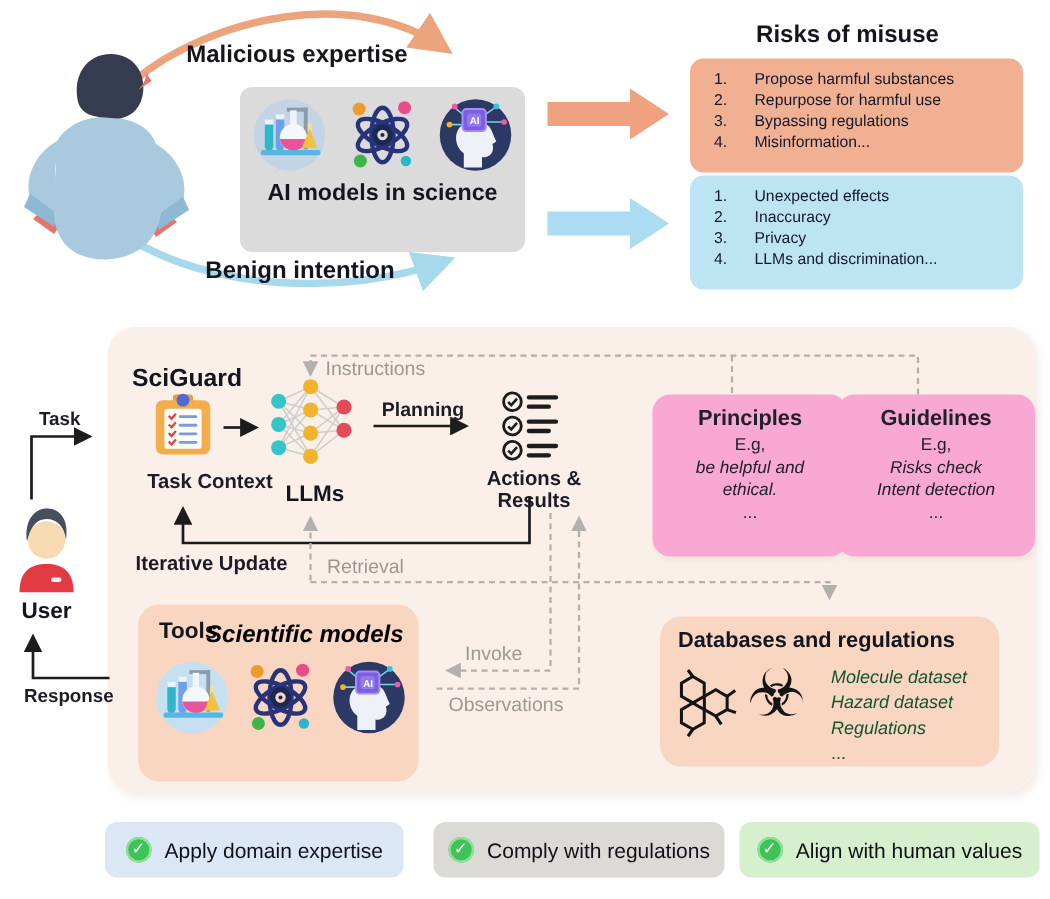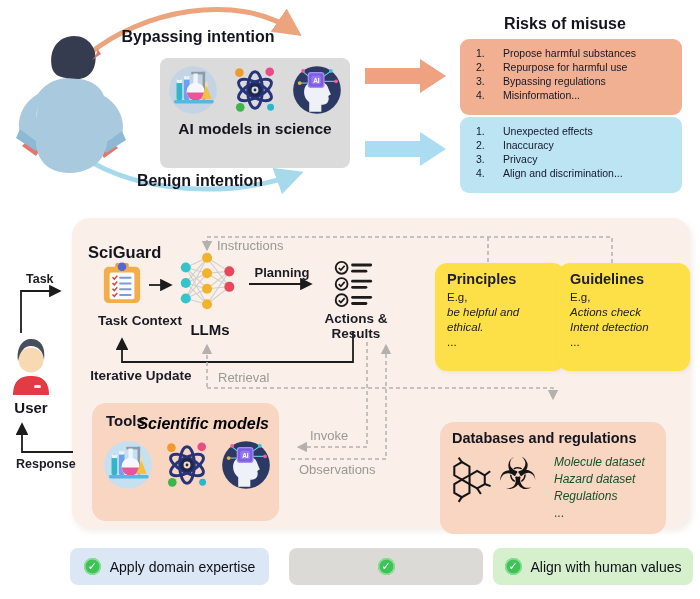--- a/index.html
+++ b/index.html
@@ -13,21 +13,21 @@
   
   .ai-box{background:#dbdbdb;border-radius:8px;display:flex;flex-direction:column;align-items:center;padding-top:6px;}
   .icon-row{display:flex;gap:10px;align-items:center;}
   .risk-box{border-radius:9px;padding:7px 8px 0 16px;}
   .risk-orange{background:#f0b091;}
   .risk-blue{background:#bde4f3;}
   .risk-row{display:flex;font-size:10.5px;font-weight:500;line-height:14px;color:#13182b;}
   .risk-row .num{width:27px;flex:none;}
   
   .container{background:#faf0e9;border-radius:18px;box-shadow:2px 3px 6px rgba(180,150,130,.18);}
-  .peach{background:#fde047;border-radius:12px;box-shadow:1px 2px 3px rgba(180,150,130,.12);}
+  .peach{background:#f9a8d4;border-radius:12px;box-shadow:1px 2px 3px rgba(180,150,130,.12);text-align:center;}
   .peach2{background:#f8d6c2;border-radius:14px;}
   .pg-box{padding:9px 12px;font-size:11.5px;line-height:15px;color:#20202a;}
   .pg-box .ttl{font-size:14.5px;font-weight:700;margin-bottom:3px;}
   .pg-box .it{font-style:italic;}
   .db-lines{font-size:12px;font-style:italic;font-weight:500;line-height:17px;color:#14532d;}
   
   .badge{top:548px;height:37px;border-radius:8px;display:flex;align-items:center;justify-content:center;gap:9px;
          font-size:14px;font-weight:500;color:#101018;}
   .check{width:17px;height:17px;border-radius:50%;background:#3fc257;color:#fff;font-size:11px;line-height:17px;
          text-align:center;flex:none;box-shadow:inset 0 0 0 1.5px #8fe09a;}
@@ -84,21 +84,21 @@
     <path d="M22,108 L34,117 L28,126 L14,116 Z" fill="#e5756a"></path>
     <path d="M102,110 L90,119 L96,128 L110,118 Z" fill="#e5756a"></path>
     <path d="M12,99 L32,114 L28,121 L8,108 Z" fill="#8fb8d4"></path>
     <path d="M114,101 L94,116 L98,123 L118,110 Z" fill="#8fb8d4"></path>
     <rect x="58" y="38" width="14" height="14" fill="#e5756a"></rect>
     <path d="M30,64 C38,52 50,48 62,48 C78,48 92,54 96,66 L100,104 C100,126 88,142 62,143 C38,143 26,128 28,104 Z" fill="#a9cade"></path>
     <path d="M44,38 C40,20 50,6 66,6 C81,6 90,19 87,34 C85,44 77,49 70,49 L58,48 C50,47 46,44 44,38 Z" fill="#353c50"></path>
     <path d="M84,30 C88,26 90,22 89,18 L93,24 Z" fill="#e5756a"></path>
   </svg>
 
-  <div class="abs lbl ctr" style="left:118px;top:28px;width:160px;font-size:16px;z-index:2">Bypassing intention</div>
+  <div class="abs lbl ctr" style="left:118px;top:28px;width:160px;font-size:16px;z-index:2">Malicious expertise</div>
   <div class="abs lbl ctr" style="left:120px;top:172px;width:160px;font-size:16px;z-index:2">Benign intention</div>
 
   <div class="abs ai-box" style="left:160px;top:58px;width:190px;height:104px;z-index:2">
     <div class="icon-row">
       <svg width="52" height="52" viewBox="0 0 60 60">
         <circle cx="30" cy="30" r="27.5" fill="#c5d4e4"></circle>
         <rect x="28" y="9" width="16" height="3" fill="#8d9aa8"></rect>
           <rect x="41" y="9" width="3" height="32" fill="#8d9aa8"></rect>
         <rect x="11" y="18" width="6.5" height="24" rx="3.2" fill="#2fb6c9"></rect>
           <rect x="11" y="18" width="6.5" height="4" fill="#e8f4f8"></rect>
@@ -174,21 +174,21 @@
     <div class="risk-row">
         <span class="num">2.</span>
         <span>Inaccuracy</span>
       </div>
     <div class="risk-row">
         <span class="num">3.</span>
         <span>Privacy</span>
       </div>
     <div class="risk-row">
         <span class="num">4.</span>
-        <span>Align and discrimination...</span>
+        <span>LLMs and discrimination...</span>
       </div>
   </div>
 
   <div class="abs container" style="left:72px;top:218px;width:618px;height:310px;z-index:0"></div>
 
   <div class="abs lbl" style="left:88px;top:243px;font-size:16.5px;z-index:2">SciGuard</div>
 
   <svg class="abs" style="left:101px;top:259px;z-index:2" width="42" height="48" viewBox="0 0 44 48">
     <rect x="15" y="3" width="14" height="8" rx="2" fill="#e8a042"></rect>
     <rect x="3" y="7" width="38" height="38" rx="5" fill="#f3ad4b"></rect>
@@ -281,21 +281,21 @@
   <div class="abs peach pg-box" style="left:435px;top:263px;width:106px;height:90px;z-index:2">
     <div class="ttl">Principles</div>
     <div>E.g,</div>
     <div class="it">be helpful and</div>
     <div class="it">ethical.</div>
     <div>...</div>
   </div>
   <div class="abs peach pg-box" style="left:558px;top:263px;width:108px;height:90px;z-index:2">
     <div class="ttl">Guidelines</div>
     <div>E.g,</div>
-    <div class="it">Actions check</div>
+    <div class="it">Risks check</div>
     <div class="it">Intent detection</div>
     <div>...</div>
   </div>
 
   <div class="abs peach2" style="left:92px;top:403px;width:187px;height:118px;z-index:2">
     <div class="abs lbl" style="left:14px;top:9px;font-size:15px">Tools</div>
     <div class="abs" style="right:10px;top:12px;font-size:16px;font-style:italic;font-weight:600;color:#000000">Scientific models</div>
     <div class="abs icon-row" style="left:10px;top:36px;gap:7px">
       <svg width="52" height="52" viewBox="0 0 60 60">
         <circle cx="30" cy="30" r="27.5" fill="#c5e0f0"></circle>
@@ -341,21 +341,21 @@
           <circle cx="46" cy="8" r="2.2" fill="#37c3d8"></circle>
         <circle cx="10" cy="22" r="2.2" fill="#f2b32c"></circle>
           <circle cx="52" cy="20" r="2.2" fill="#ef5da0"></circle>
       </svg>
     </div>
   </div>
 
   <div class="abs gray-lbl" style="left:310px;top:428px;font-size:13px;z-index:2">Invoke</div>
   <div class="abs gray-lbl" style="left:299px;top:462px;font-size:13px;z-index:2">Observations</div>
 
-  <div class="abs peach2" style="left:440px;top:422px;width:226px;height:112px;z-index:2">
+  <div class="abs peach2" style="left:440px;top:411px;width:226px;height:100px;z-index:2">
     <div class="abs lbl" style="left:12px;top:8px;font-size:14.5px">Databases and regulations</div>
     <svg class="abs" style="left:8px;top:34px" width="50" height="50" viewBox="0 0 54 52">
       <g fill="none" stroke="#141414" stroke-width="2.2">
         <polygon points="23.2,10.3 23.2,19.8 15,24.5 6.8,19.8 6.8,10.3 15,5.5"></polygon>
         <polygon points="39.7,19.8 39.7,29.3 31.5,34 23.3,29.3 23.3,19.8 31.5,15"></polygon>
         <polygon points="23.2,29.3 23.2,38.8 15,43.5 6.8,38.8 6.8,29.3 15,24.5"></polygon>
         <line x1="15" y1="5.5" x2="11.5" y2="0.8"></line>
           <line x1="39.7" y1="19.8" x2="45.5" y2="15.5"></line>
         <line x1="31.5" y1="34" x2="35.5" y2="40"></line>
           <line x1="15" y1="43.5" x2="11.5" y2="48.5"></line>
@@ -380,19 +380,20 @@
   </svg>
   <div class="abs lbl ctr" style="left:8px;top:399px;width:46px;font-size:15px;z-index:2">User</div>
   <div class="abs semib" style="left:16px;top:457px;font-size:12.5px;z-index:2">Response</div>
 
   <div class="abs badge" style="left:70px;width:199px;background:#dce7f6;z-index:2">
     <span class="check">✓</span>
     <span>Apply domain expertise</span>
   </div>
   <div class="abs badge" style="left:289px;width:194px;background:#dcdad6;z-index:2">
     <span class="check">✓</span>
+    <span>Comply with regulations</span>
   </div>
   <div class="abs badge" style="left:493px;width:200px;background:#d6f0cd;z-index:2">
     <span class="check">✓</span>
     <span>Align with human values</span>
   </div>
 
 </div>
 
 </body></html>

